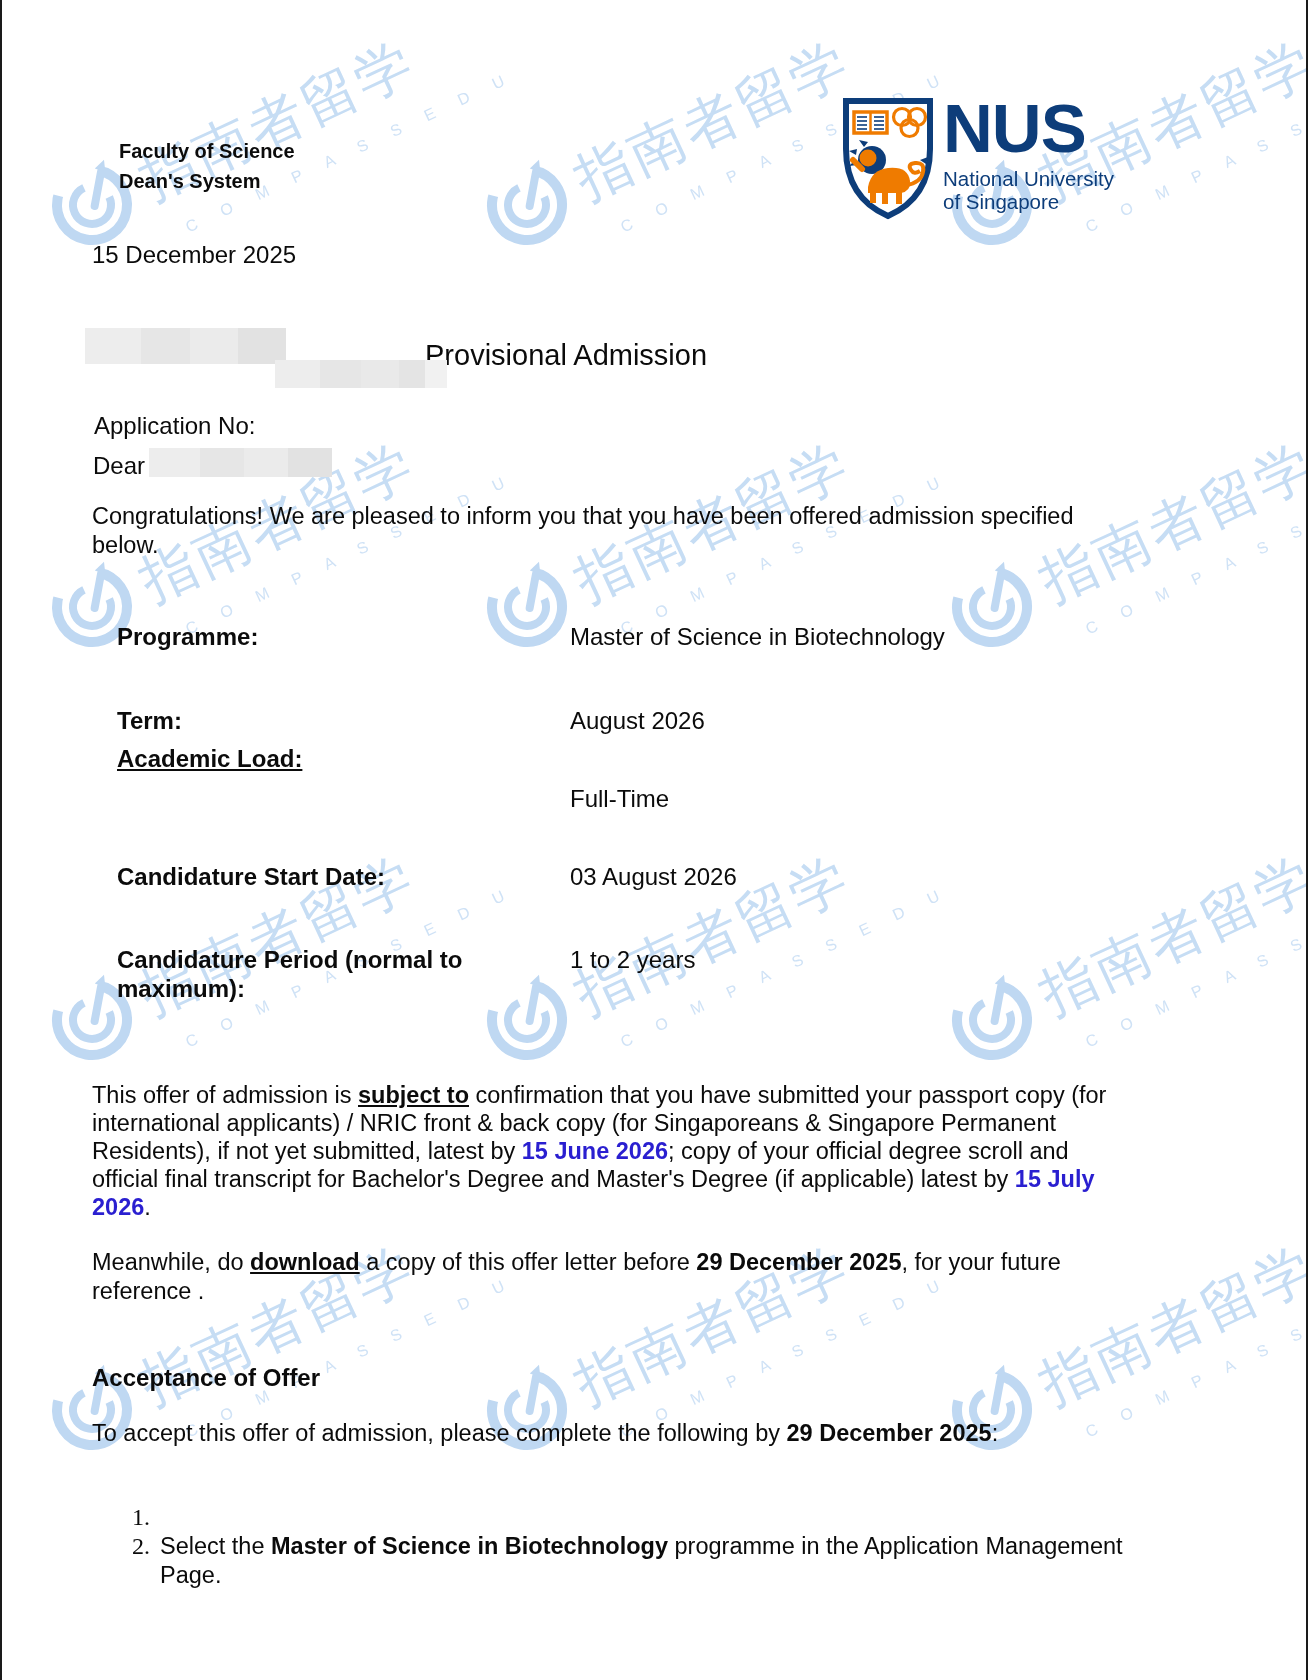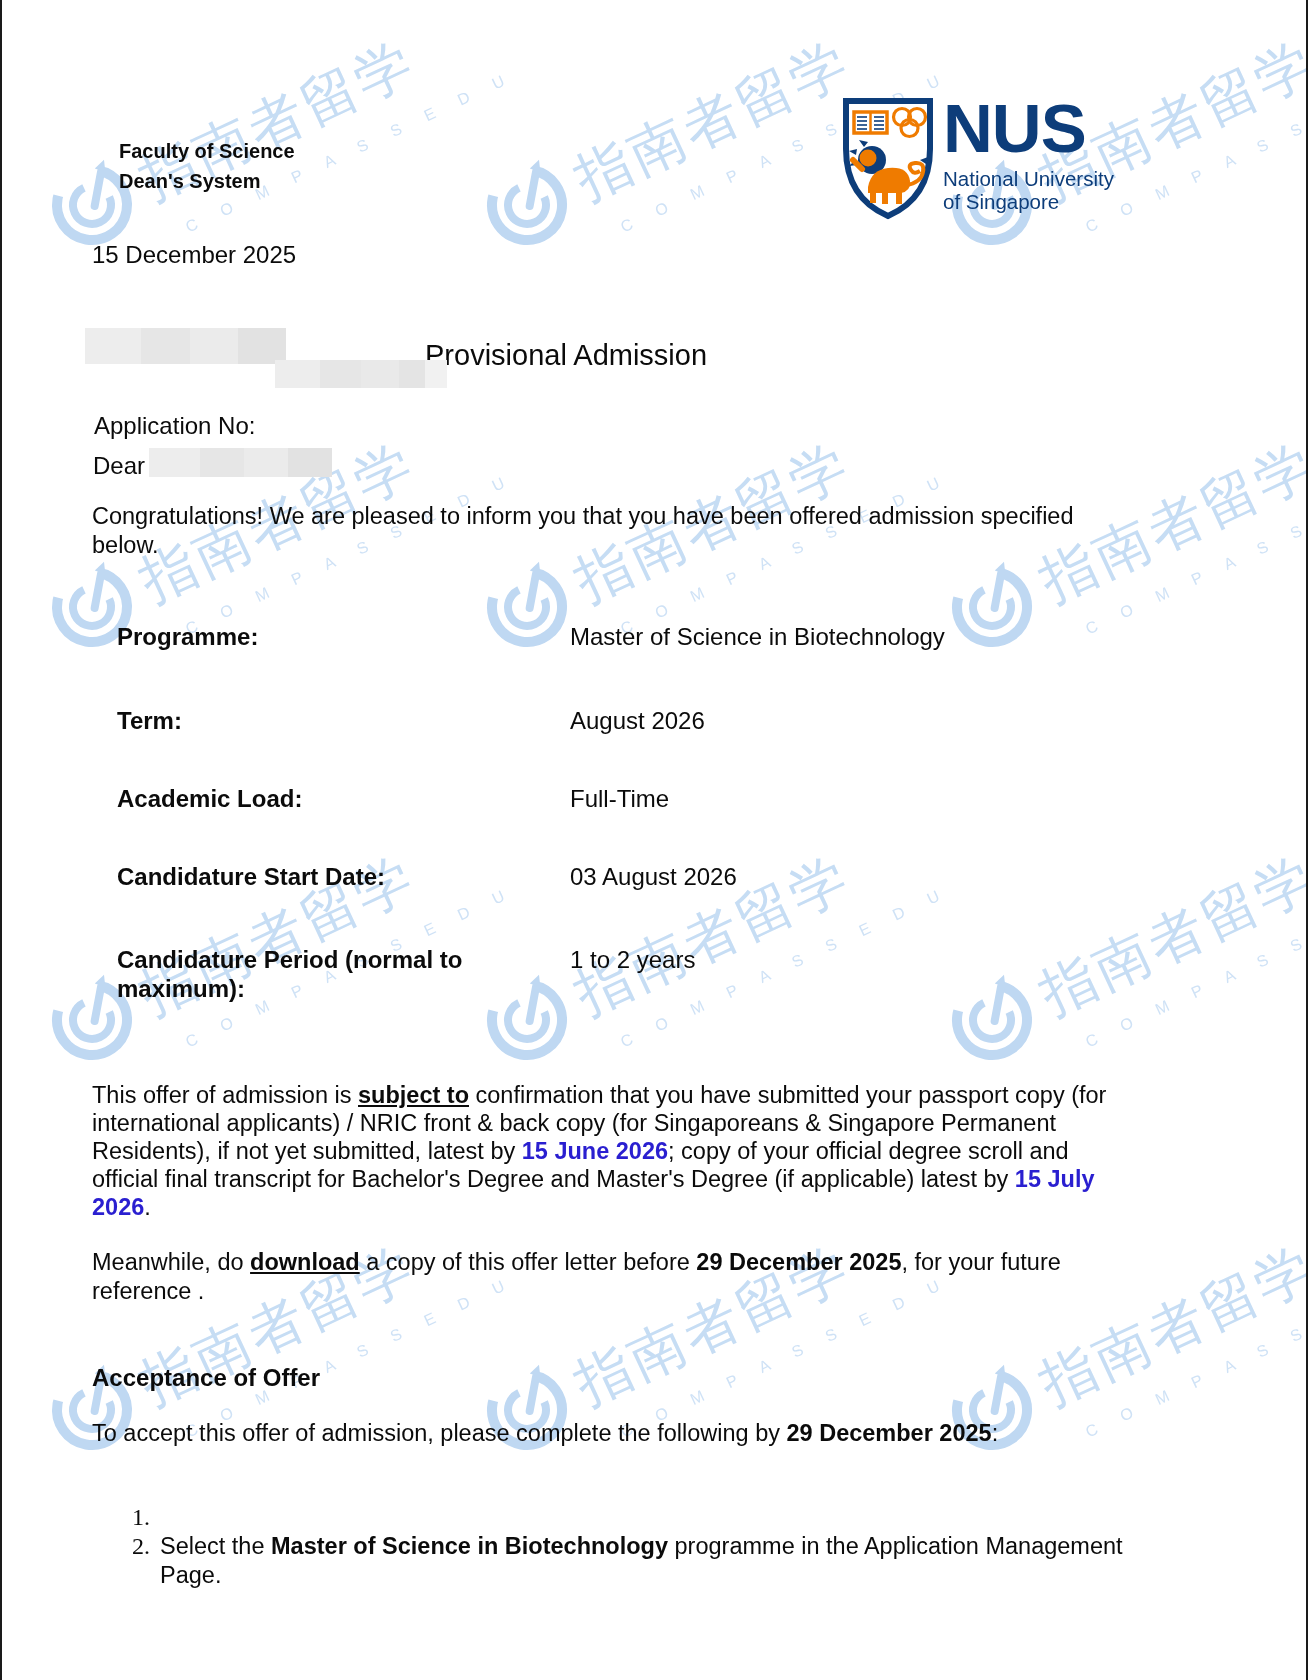--- a/index.html
+++ b/index.html
@@ -289,21 +289,21 @@
     <div class="abs redact" style="left:147px;top:448px;width:183px;height:29px;"></div>
 
     <div class="abs body-text pre" style="left:90px;top:502px;width:1090px;">Congratulations! We are pleased to inform you that you have been offered admission specified
 below.</div>
 
     <div id="details">
         <div class="abs label pre" style="left: 90px; top: 622px; width: 470px;">Programme:</div>
         <div class="abs value" style="left: 568px; top: 622px;">Master of Science in Biotechnology</div>
         <div class="abs label pre" style="left: 90px; top: 706px; width: 470px;">Term:</div>
         <div class="abs value" style="left: 568px; top: 706px;">August 2026</div>
-        <div class="abs label pre" style="left: 90px; top: 784px; width: 470px;">Academic Load:</div>
+        <div class="abs label pre" style="left: 90px; top: 744px; width: 470px; text-decoration: underline;">Academic Load:</div>
         <div class="abs value" style="left: 568px; top: 784px;">Full-Time</div>
         <div class="abs label pre" style="left: 90px; top: 862px; width: 470px;">Candidature Start Date:</div>
         <div class="abs value" style="left: 568px; top: 862px;">03 August 2026</div>
         <div class="abs label pre" style="left: 90px; top: 945px; width: 470px;">Candidature Period (normal to
 maximum):</div>
         <div class="abs value" style="left: 568px; top: 945px;">1 to 2 years</div>
       </div>
 
     <div class="abs body-text pre" style="left:90px;top:1081px;width:1095px;line-height:28px;"><span>This offer of admission is </span><span class="b u">subject to</span><span> confirmation that you have submitted your passport copy (for
 international applicants) / NRIC front &amp; back copy (for Singaporeans &amp; Singapore Permanent

